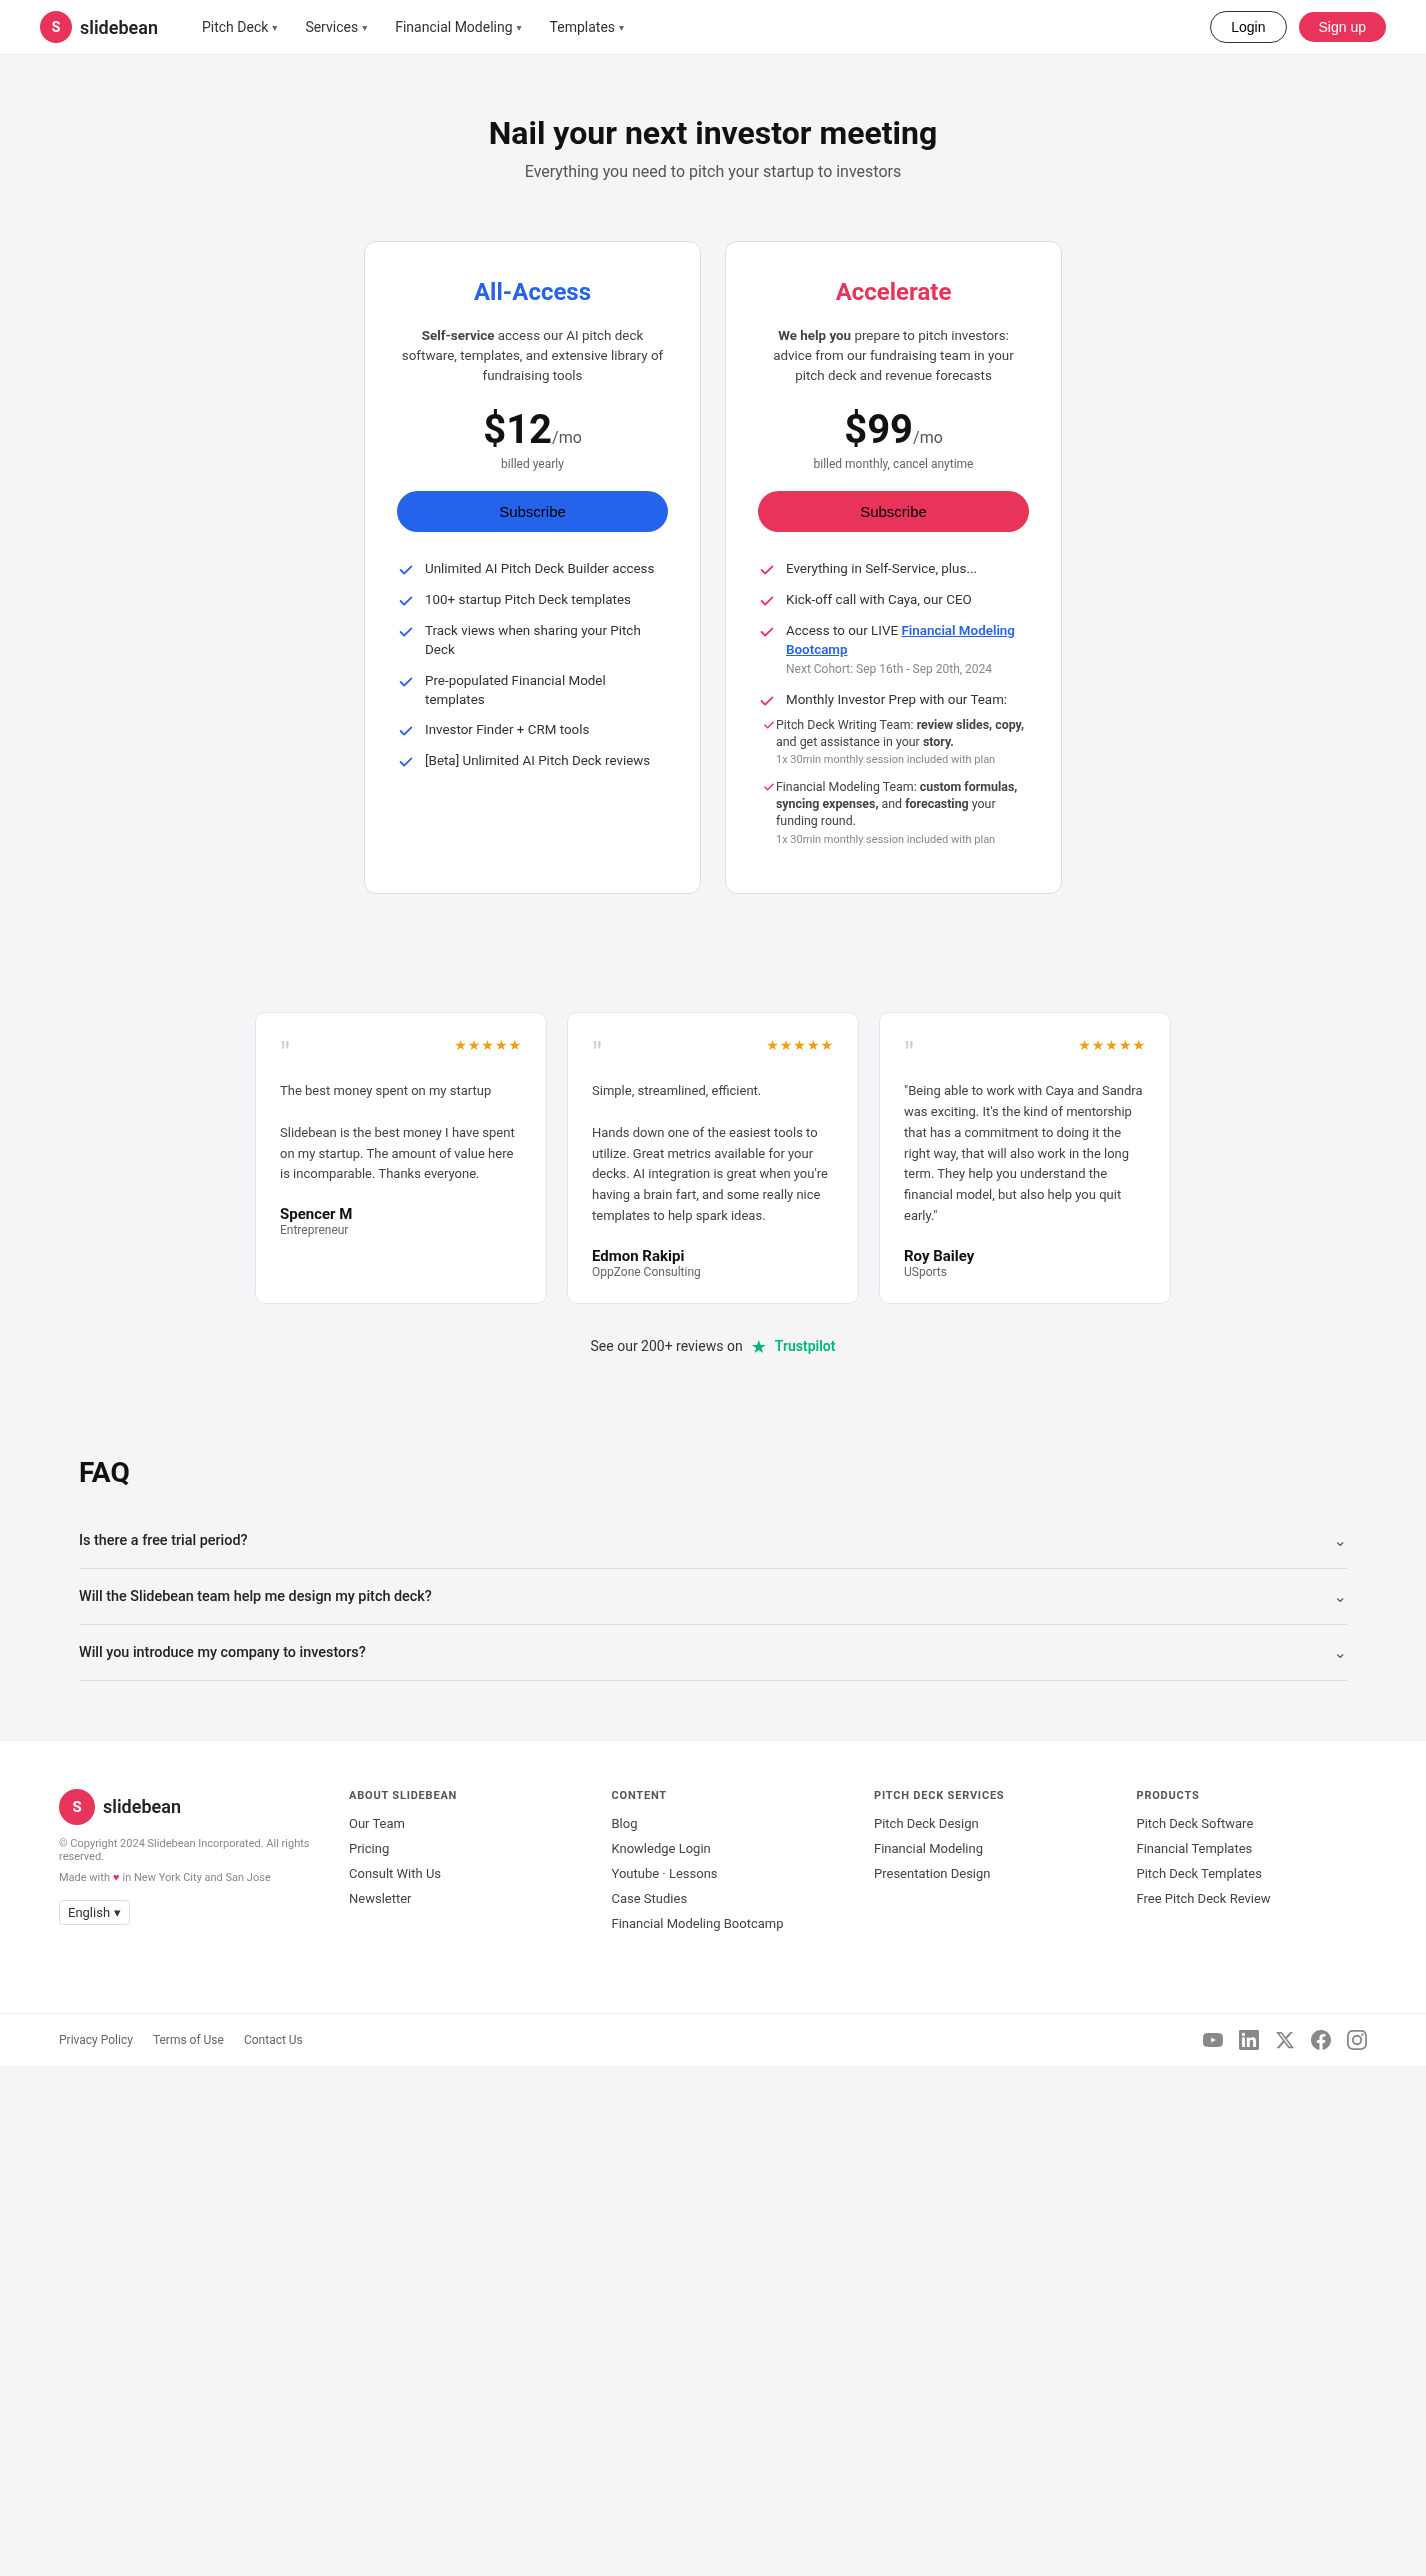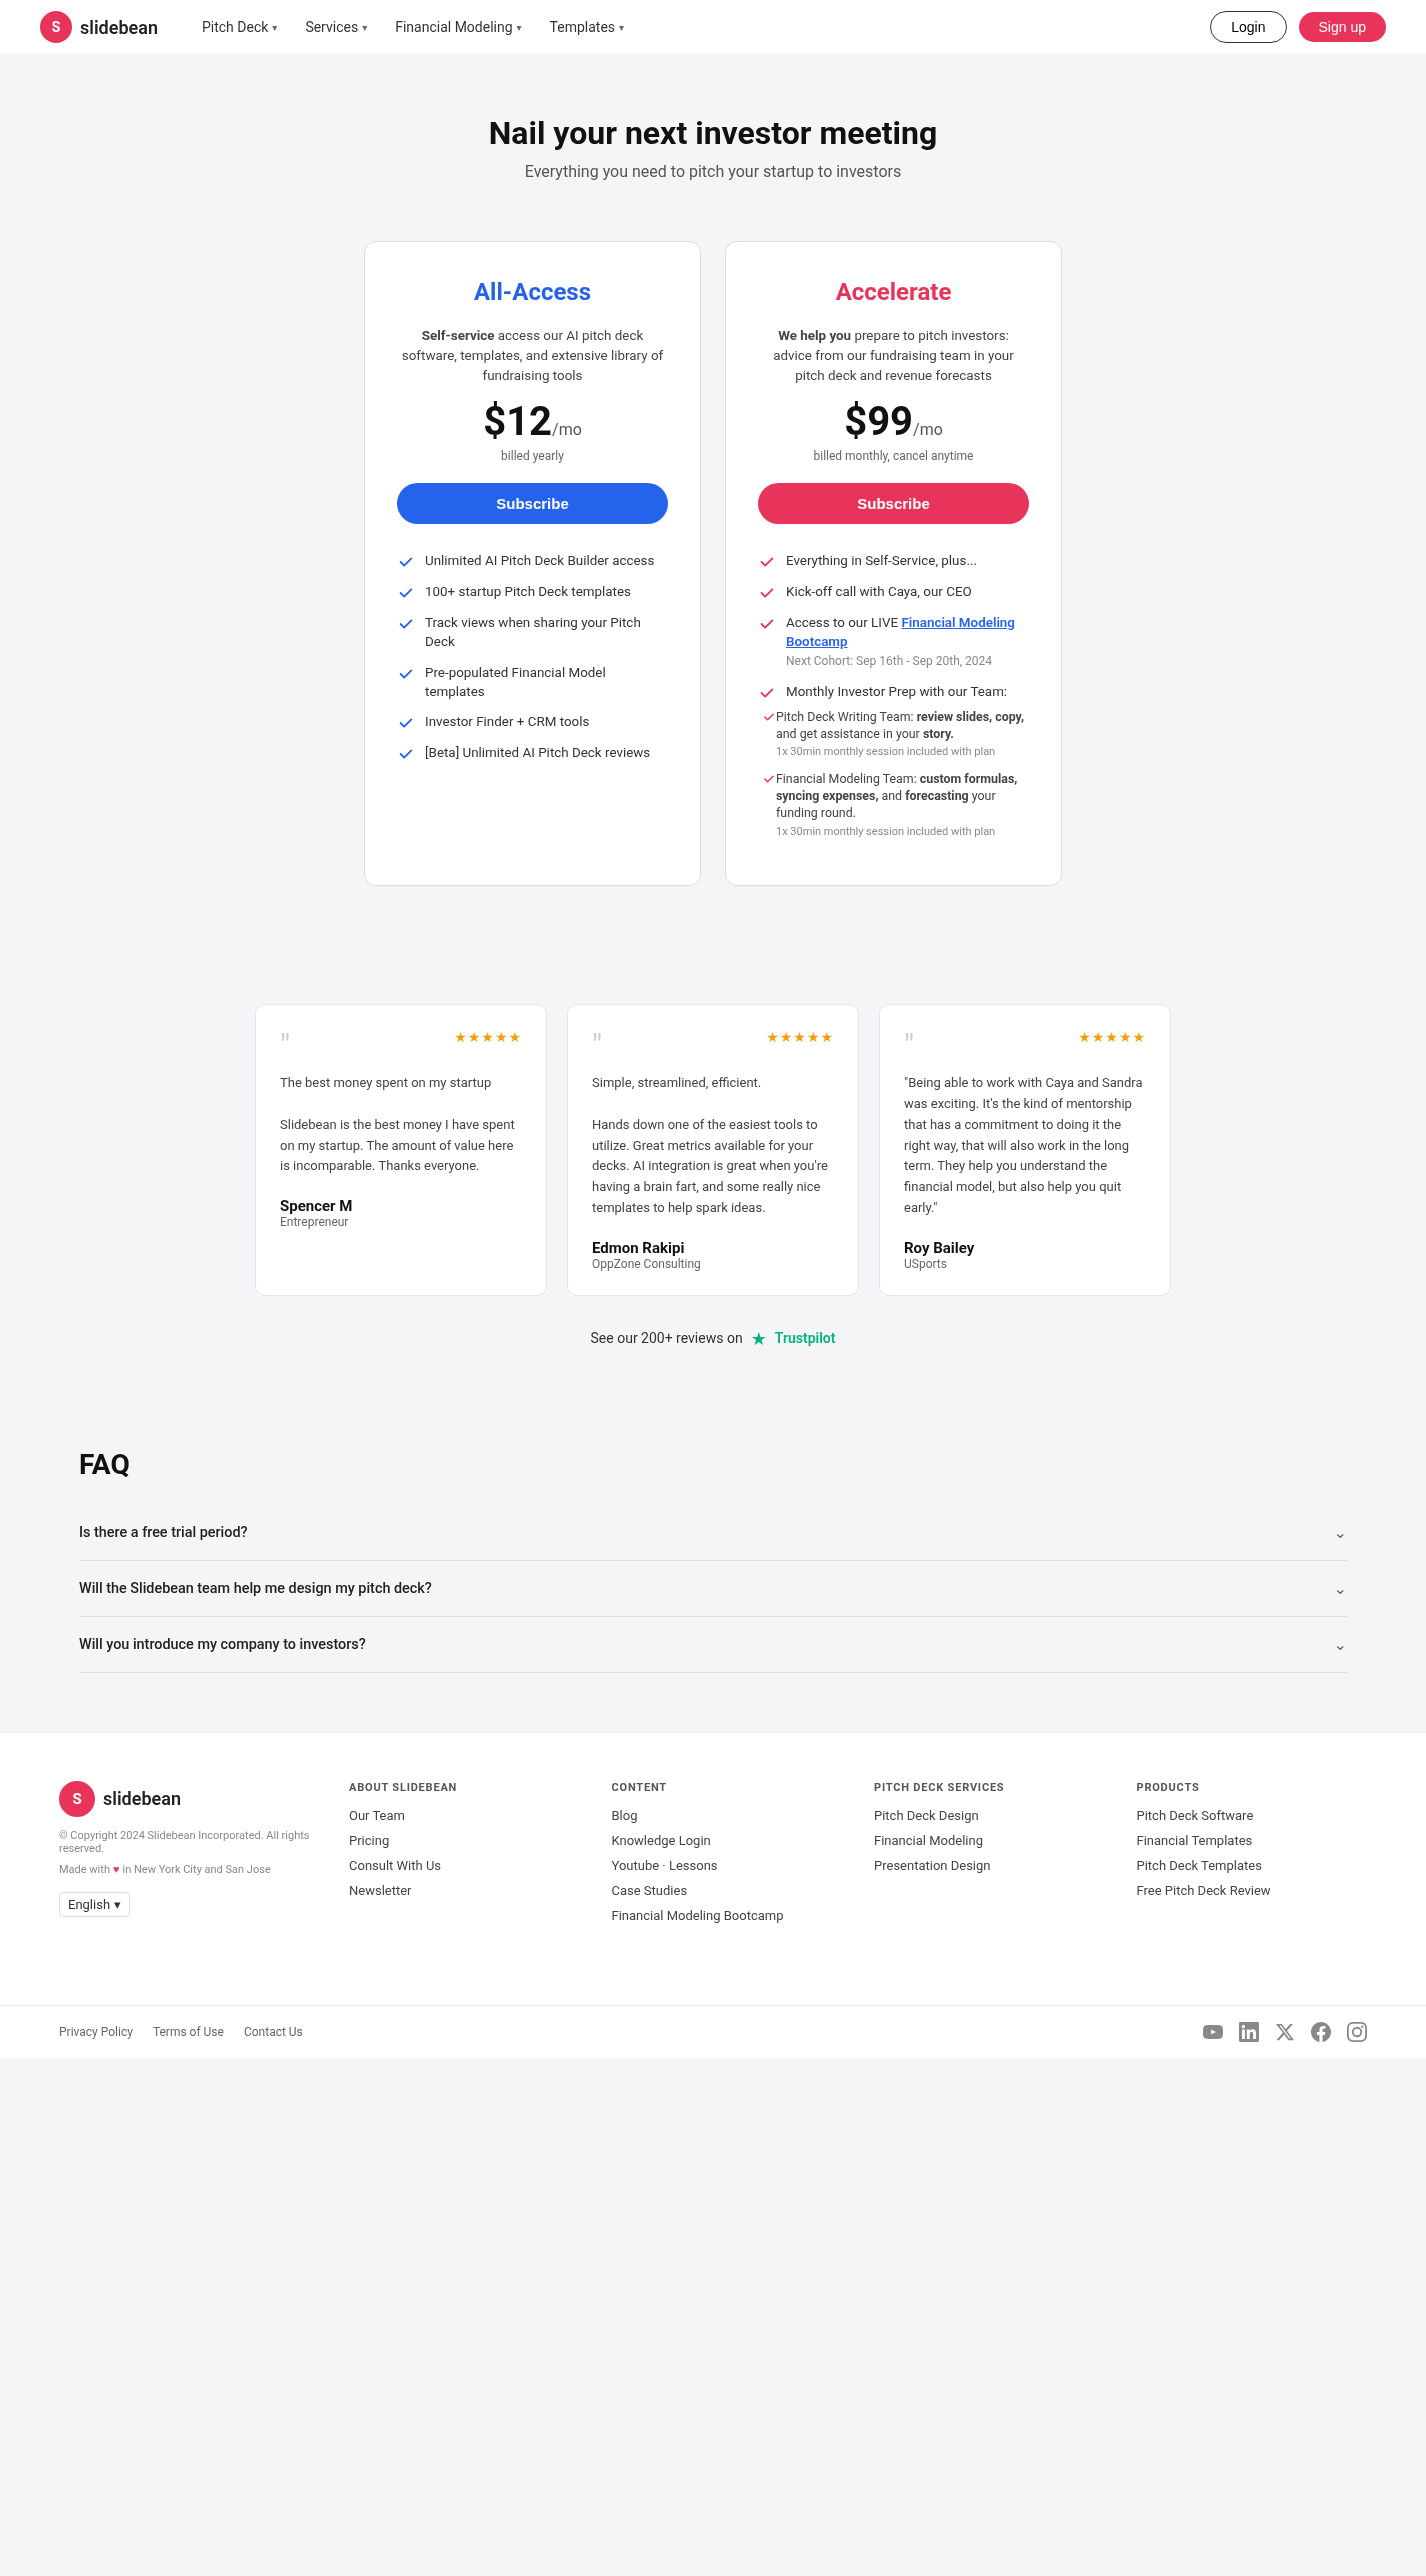--- a/index.html
+++ b/index.html
@@ -115,21 +115,21 @@
       text-align: center;
       margin-bottom: 20px;
     }
     .card-title.blue { color: #2563eb; }
     .card-title.pink { color: #e8345a; }
     .card-desc {
       font-size: 13.4px;
       color: #444;
       text-align: center;
       line-height: 1.5;
-      margin-bottom: 12px;
+      margin-bottom: 20px;
     }
     .card-desc strong { font-weight: 700; }
     .price-row {
       text-align: center;
       margin-bottom: 4px;
     }
     .price-amount {
       font-size: 40px;
       font-weight: 700;
       color: #111;
@@ -144,24 +144,24 @@
       color: #666;
       margin-bottom: 20px;
     }
     .btn-subscribe {
       display: block;
       width: 100%;
       padding: 12px;
       border: none;
       border-radius: 24px;
       font-size: 15px;
-      font-weight: 700;
+      font-weight: 400;
       cursor: pointer;
       margin-bottom: 28px;
-      color: #ffffff;
+      color: #000000;
     }
     .btn-subscribe.blue { background: #2563eb; }
     .btn-subscribe.pink { background: #e8345a; }
 
     .feature-list {
       list-style: none;
       display: flex;
       flex-direction: column;
       gap: 12px;
     }

